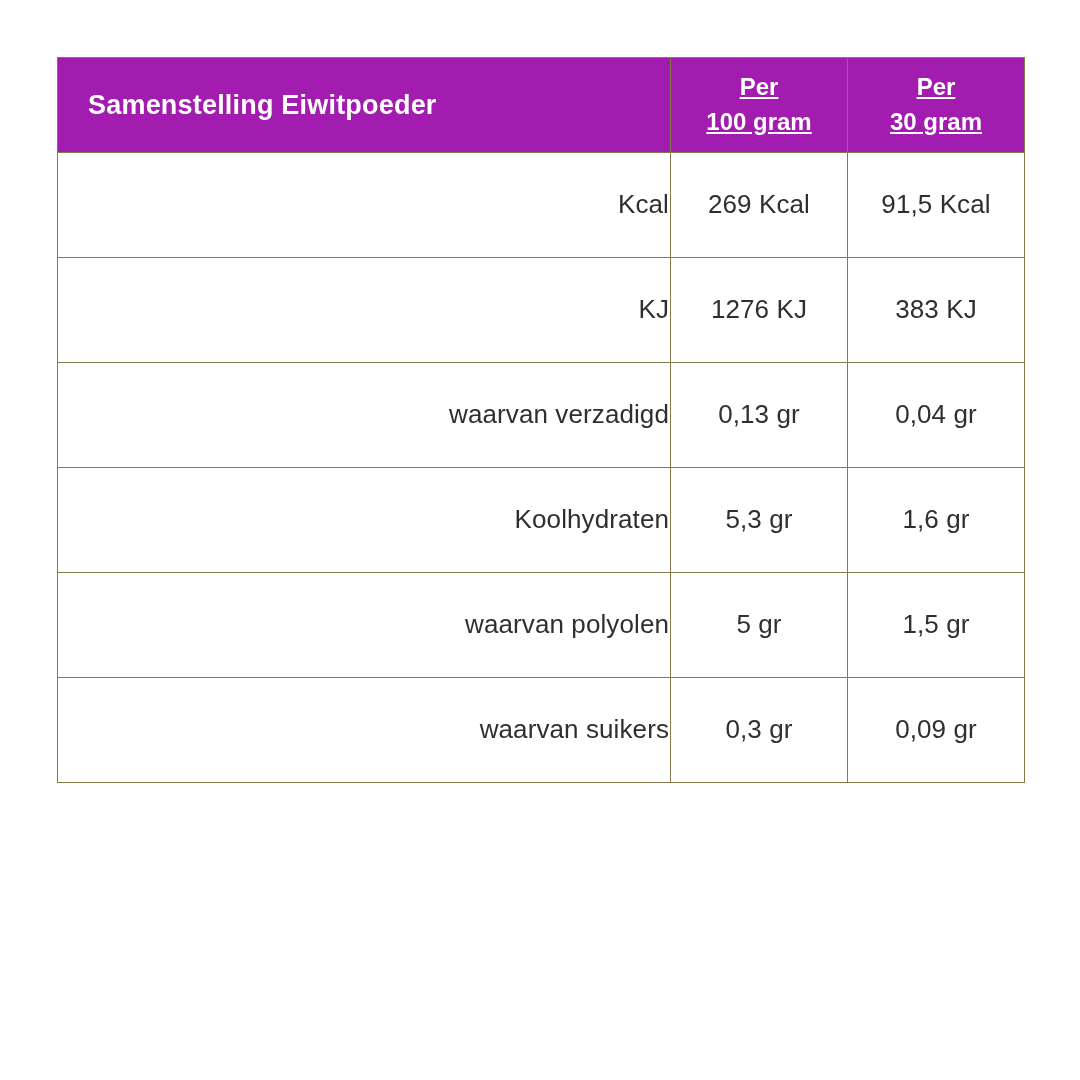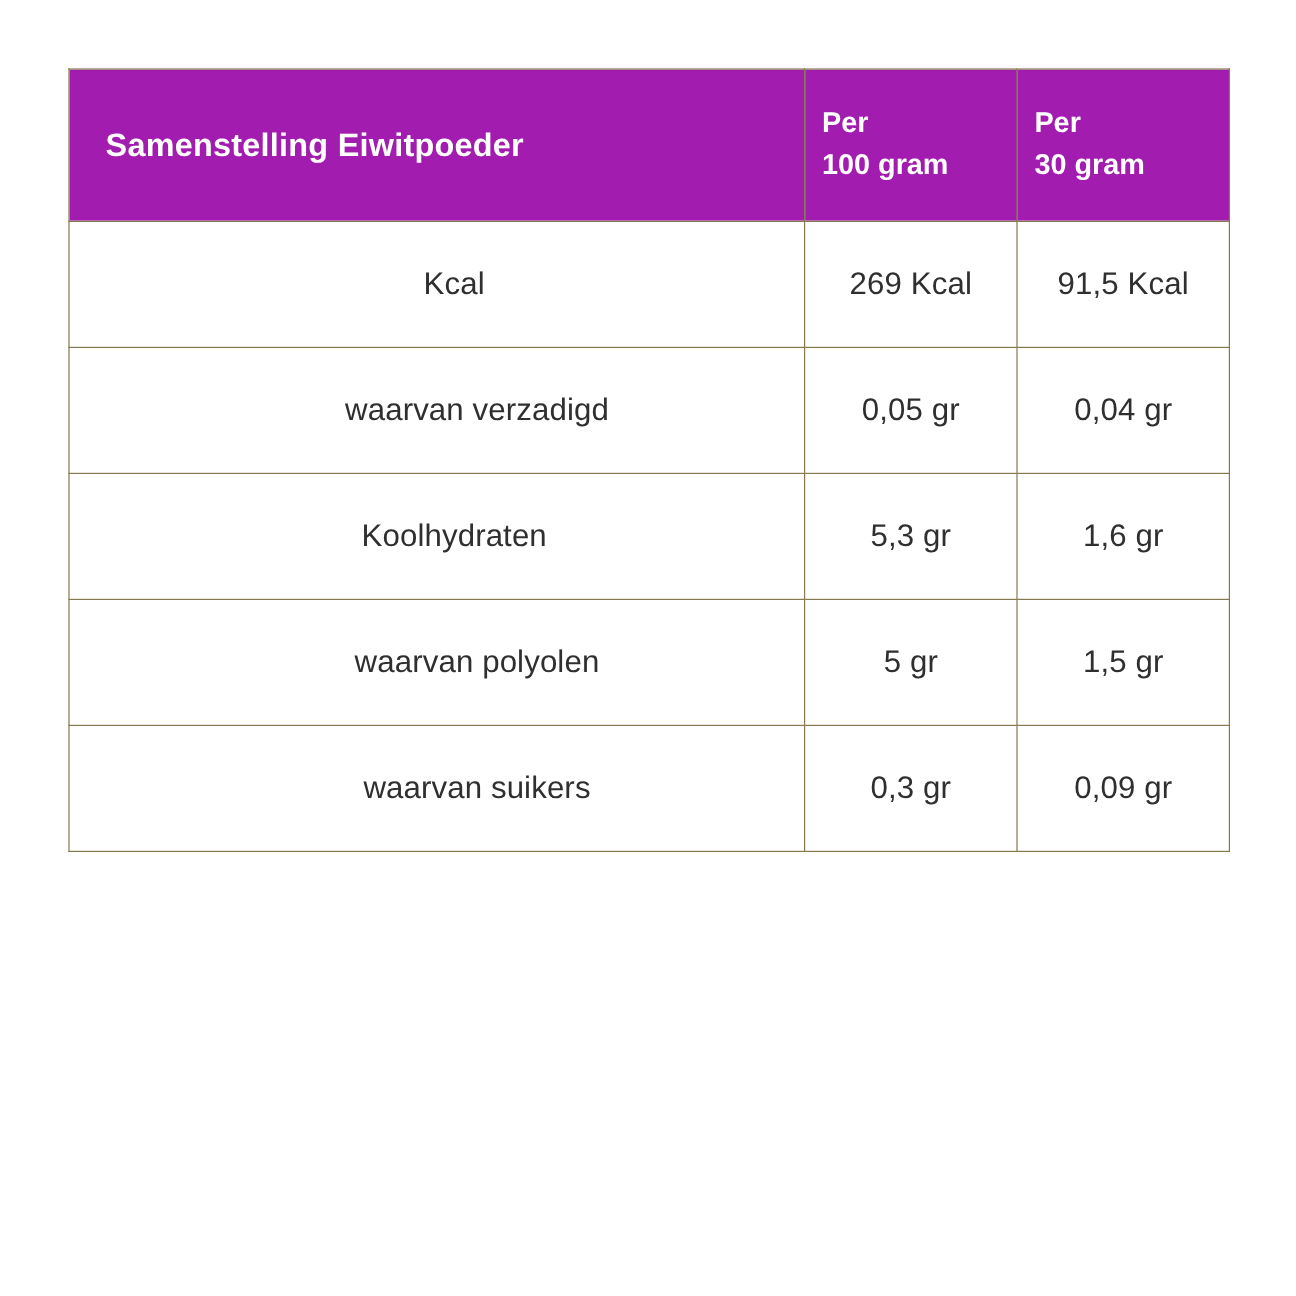--- a/index.html
+++ b/index.html
@@ -51,43 +51,44 @@
 
   th.title-cell {
     text-align: left;
     font-size: 27px;
     padding: 24px 0 24px 30px;
     letter-spacing: 0.2px;
     line-height: 1.28;
   }
 
   th.col-head {
-    text-align: left;
+    text-align: center;
     font-size: 24px;
     line-height: 1.45;
-    padding: 28px 14px;
+    padding: 12px 14px;
+    text-decoration: underline;
   }
 
   th.col-head .l1,
   th.col-head .l2 {
     display: block;
     white-space: nowrap;
   }
 
   tbody td {
     border: 1px solid #85794f;
     color: #2f2f2f;
     font-size: 26px;
     height: 105px;
     box-sizing: border-box;
     background: #ffffff;
   }
 
   td.label {
-    text-align: center;
+    text-align: right;
     padding-left: 30px;
     font-weight: normal;
     letter-spacing: 0.1px;
   }
 
   td.label.indent {
     padding-left: 68px;
   }
 
   td.value {
@@ -120,22 +121,27 @@
           </th>
         </tr>
       </thead>
       <tbody>
         <tr>
           <td class="label">Kcal</td>
           <td class="value">269 Kcal</td>
           <td class="value">91,5 Kcal</td>
         </tr>
         <tr>
+          <td class="label">KJ</td>
+          <td class="value">1276 KJ</td>
+          <td class="value">383 KJ</td>
+        </tr>
+        <tr>
           <td class="label indent">waarvan verzadigd</td>
-          <td class="value">0,05 gr</td>
+          <td class="value">0,13 gr</td>
           <td class="value">0,04 gr</td>
         </tr>
         <tr>
           <td class="label">Koolhydraten</td>
           <td class="value">5,3 gr</td>
           <td class="value">1,6 gr</td>
         </tr>
         <tr>
           <td class="label indent">waarvan polyolen</td>
           <td class="value">5 gr</td>

